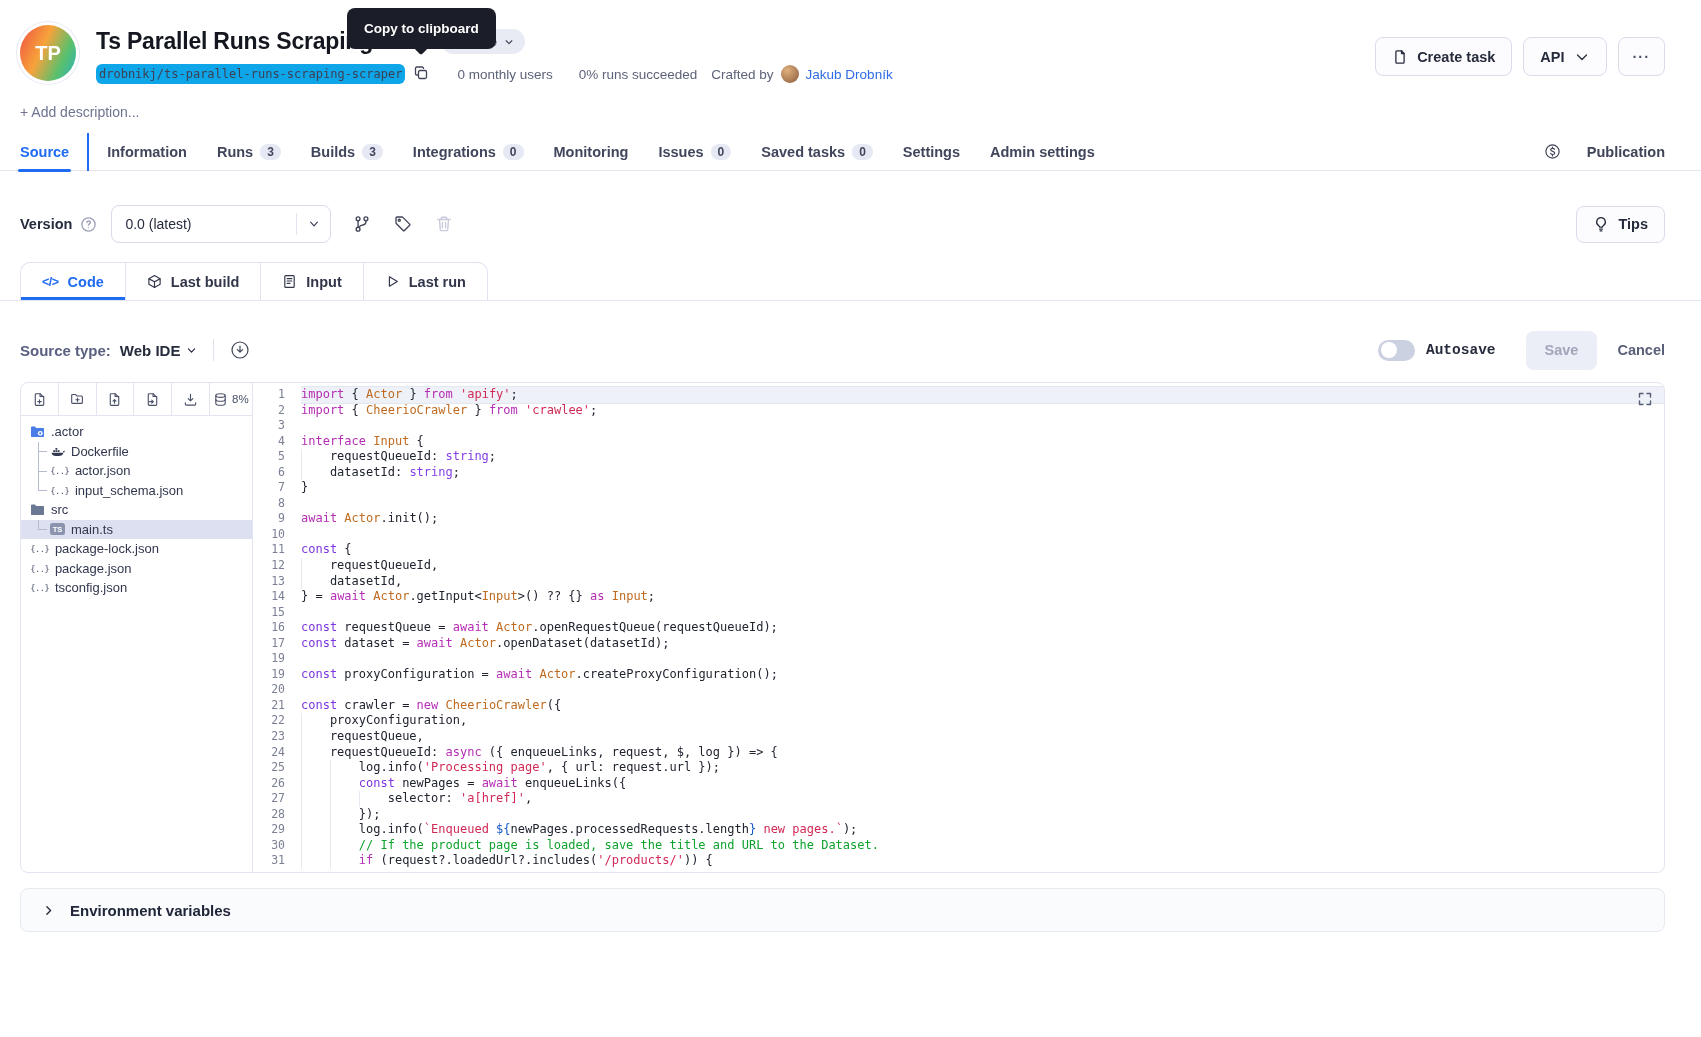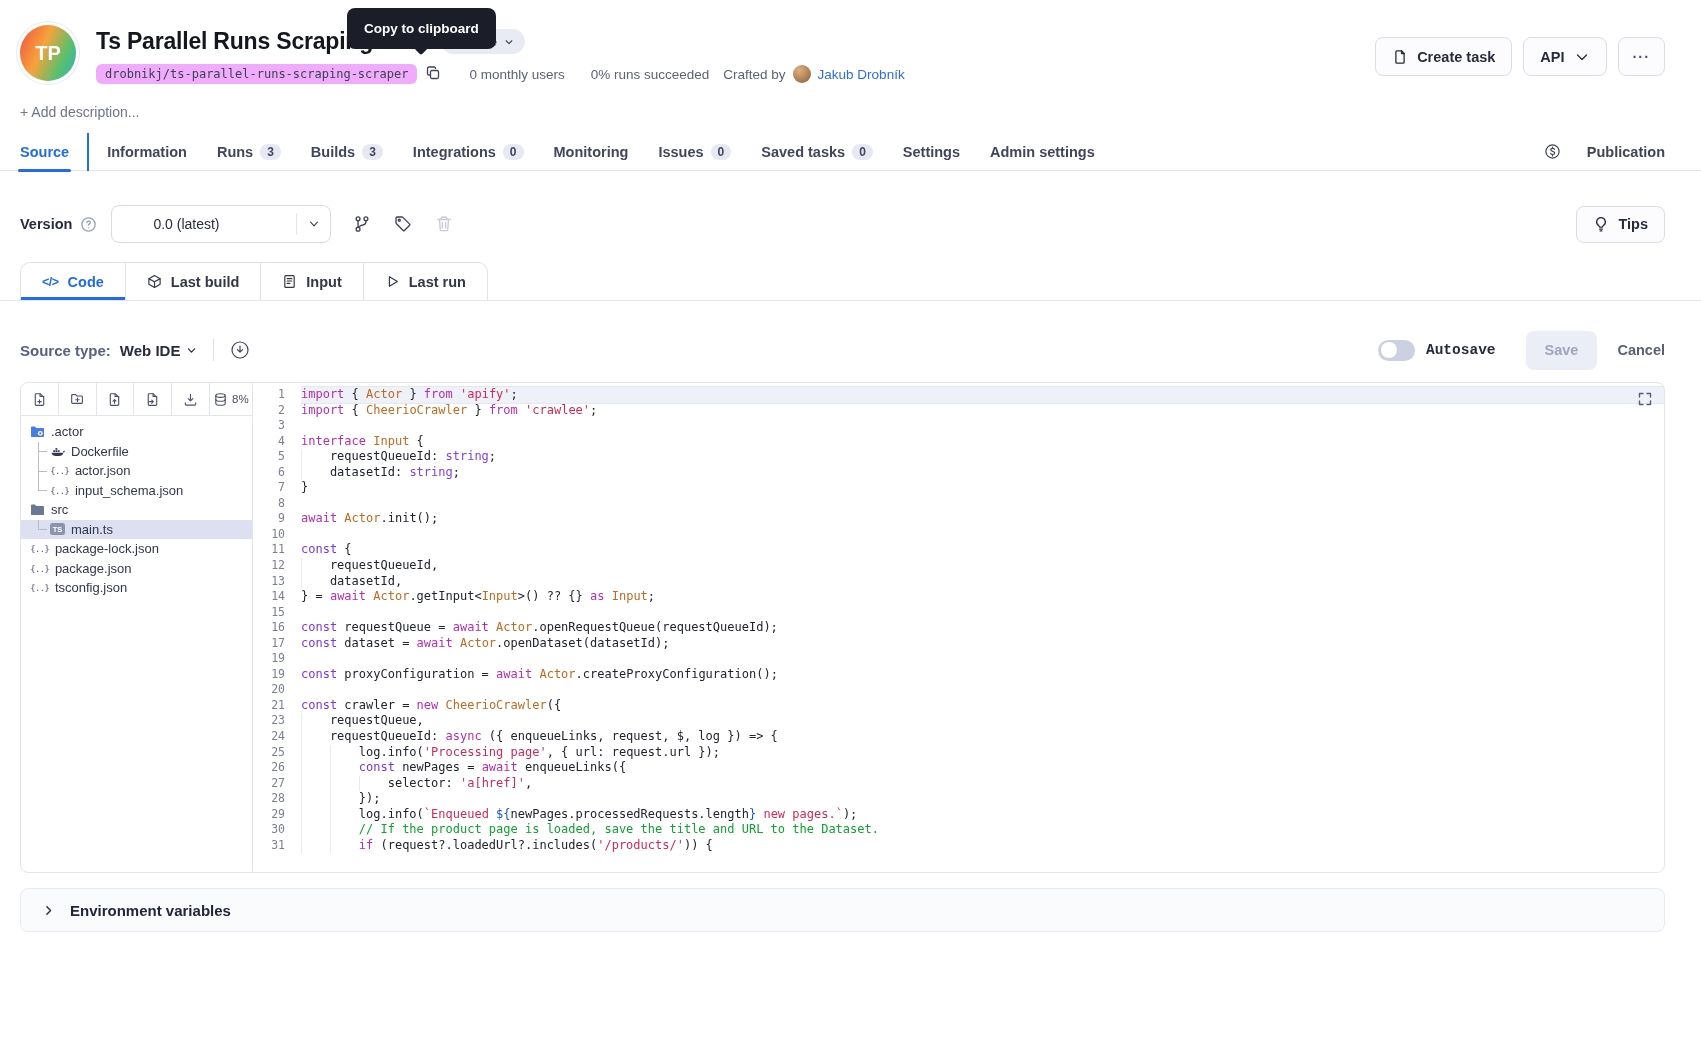--- a/index.html
+++ b/index.html
@@ -19,22 +19,22 @@
     background:linear-gradient(115deg,#ef5b3f 5%,#f7a23b 40%,#5cc06b 72%,#27b3c0 100%);
     display:flex;align-items:center;justify-content:center;color:#fff;font-weight:700;font-size:20px;
     box-shadow:0 0 0 3px #fff,0 0 0 4px #e7eaf4;}
   .head-main{margin-left:20px;padding-top:3px;}
   .title-line{display:flex;align-items:center;}
   .actor-title{font-size:23px;font-weight:700;color:#14171f;letter-spacing:-.2px;width:345px;white-space:nowrap;}
   .vis-badge{display:inline-flex;align-items:center;gap:7px;height:25px;padding:0 11px;border-radius:13px;
     background:#e8eaf4;color:#3f4457;font-size:13.5px;font-weight:600;}
   .vis-badge svg{width:10px;height:10px;stroke:#3f4457;stroke-width:1.8;fill:none;stroke-linecap:round;stroke-linejoin:round;}
   .meta-line{display:flex;align-items:center;margin-top:9px;font-size:13.5px;color:var(--muted);}
-  .repo-pill{font-family:"DejaVu Sans Mono",monospace;font-size:12px;color:#3d4152;background:#f0abfc;
-    padding:3px 9px;border-radius:6px;}
+  .repo-pill{font-family:"DejaVu Sans Mono",monospace;font-size:12px;color:#3d4152;background:#0ea5e9;
+    padding:3px 3px;border-radius:6px;}
   .copy-btn{margin-left:8px;width:18px;height:18px;display:inline-flex;cursor:pointer;}
   .copy-btn svg{width:16px;height:16px;stroke:#3f4457;stroke-width:1.3;fill:none;stroke-linecap:round;stroke-linejoin:round;}
   .metric{margin-left:26px;white-space:nowrap;}
   .crafted{margin-left:14px;display:flex;align-items:center;gap:7px;}
   .author-avatar{width:18px;height:18px;border-radius:50%;background:radial-gradient(circle at 35% 30%,#e0b07e,#8a5a3b);}
   .author-link{color:#2e6be6;cursor:pointer;}
   .tooltip{position:absolute;left:327px;top:-17px;height:41px;background:#1b1e29;border-radius:8px;color:#fff;
     font-size:13.5px;font-weight:600;display:flex;align-items:center;padding:0 17px;z-index:6;}
   .tooltip::after{content:"";position:absolute;left:50%;bottom:-4px;width:10px;height:10px;background:#1b1e29;
     transform:translateX(-50%) rotate(45deg);border-radius:2px;}
@@ -56,21 +56,21 @@
   .count-badge{background:#e6e8f3;color:#41465d;border-radius:9px;font-size:12px;font-weight:600;padding:1px 7px;}
   .publication{margin-left:auto;display:flex;align-items:center;gap:26px;font-size:14.5px;font-weight:600;color:#3f4457;cursor:pointer;}
   .publication svg{width:17px;height:17px;stroke:#3f4457;stroke-width:1.2;fill:none;stroke-linecap:round;}
 
   
   .version-row{position:absolute;top:205px;left:20px;right:36px;height:38px;display:flex;align-items:center;}
   .version-label{font-size:14.5px;font-weight:600;}
   .help-icon{margin-left:8px;width:17px;height:17px;}
   .help-icon svg{width:17px;height:17px;stroke:#9aa0b8;stroke-width:1.3;fill:none;stroke-linecap:round;}
   .select{margin-left:14px;width:220px;height:38px;border:1px solid #d8dbe9;border-radius:8px;display:flex;
-    align-items:center;background:#fff;cursor:pointer;padding-left:28px;}
+    align-items:center;background:#fff;cursor:pointer;}
   .select-value{flex:1;padding:0 13px;font-size:14px;color:#272c3d;}
   .select-caret{width:34px;height:22px;border-left:1px solid #e2e5f0;display:flex;align-items:center;justify-content:center;}
   .select-caret svg{width:12px;height:12px;stroke:#3f4457;stroke-width:1.6;fill:none;stroke-linecap:round;stroke-linejoin:round;}
   .ver-icons{display:flex;align-items:center;gap:23px;margin-left:22px;}
   .icon-btn{width:18px;height:18px;cursor:pointer;}
   .icon-btn svg{width:18px;height:18px;stroke:#3f4457;stroke-width:1.2;fill:none;stroke-linecap:round;stroke-linejoin:round;}
   .icon-btn.disabled svg{stroke:#c6cada;}
   .tips-btn{margin-left:auto;}
 
   
@@ -554,20 +554,24 @@
           </div>
           <div class="crow">
             <div class="ln">20</div>
             <div class="lc"></div>
           </div>
           <div class="crow">
             <div class="ln">21</div>
             <div class="lc"><span class="tk-st">const</span><span class="tk-pl"> crawler = </span><span class="tk-kw">new</span><span class="tk-pl"> </span><span class="tk-cls">CheerioCrawler</span><span class="tk-pl">({</span></div>
           </div>
           <div class="crow">
+            <div class="ln">22</div>
+            <div class="lc"><span class="guide" style="left: 0ch;"></span><span class="tk-pl">    proxyConfiguration,</span></div>
+          </div>
+          <div class="crow">
             <div class="ln">23</div>
             <div class="lc"><span class="guide" style="left: 0ch;"></span><span class="tk-pl">    requestQueue,</span></div>
           </div>
           <div class="crow">
             <div class="ln">24</div>
             <div class="lc"><span class="guide" style="left: 0ch;"></span><span class="tk-pl">    requestQueueId: </span><span class="tk-kw">async</span><span class="tk-pl"> ({ enqueueLinks, request, $, log }) =&gt; {</span></div>
           </div>
           <div class="crow">
             <div class="ln">25</div>
             <div class="lc"><span class="guide" style="left: 0ch;"></span><span class="guide" style="left: 4ch;"></span><span class="tk-pl">        log.info(</span><span class="tk-str">'Processing page'</span><span class="tk-pl">, { url: request.url });</span></div>

